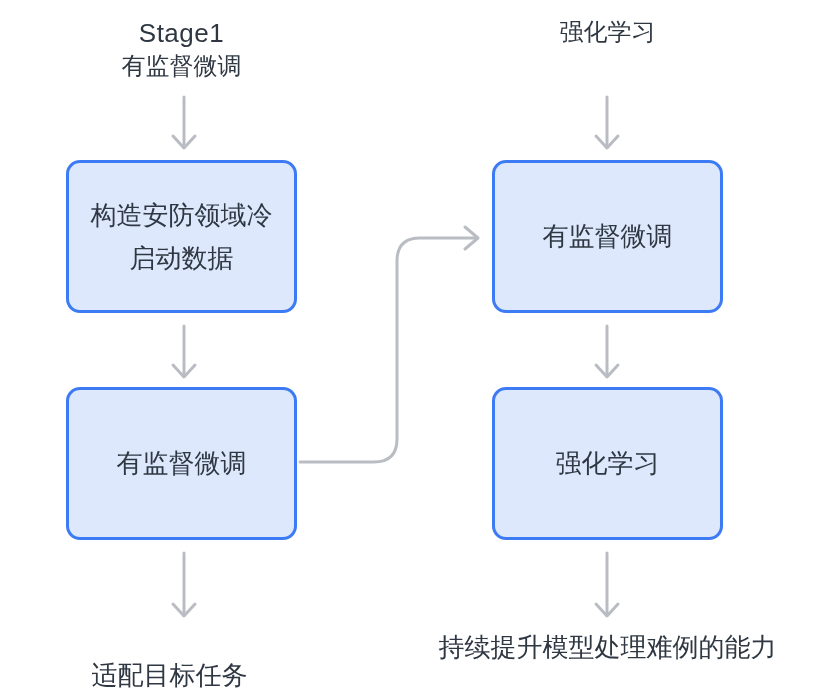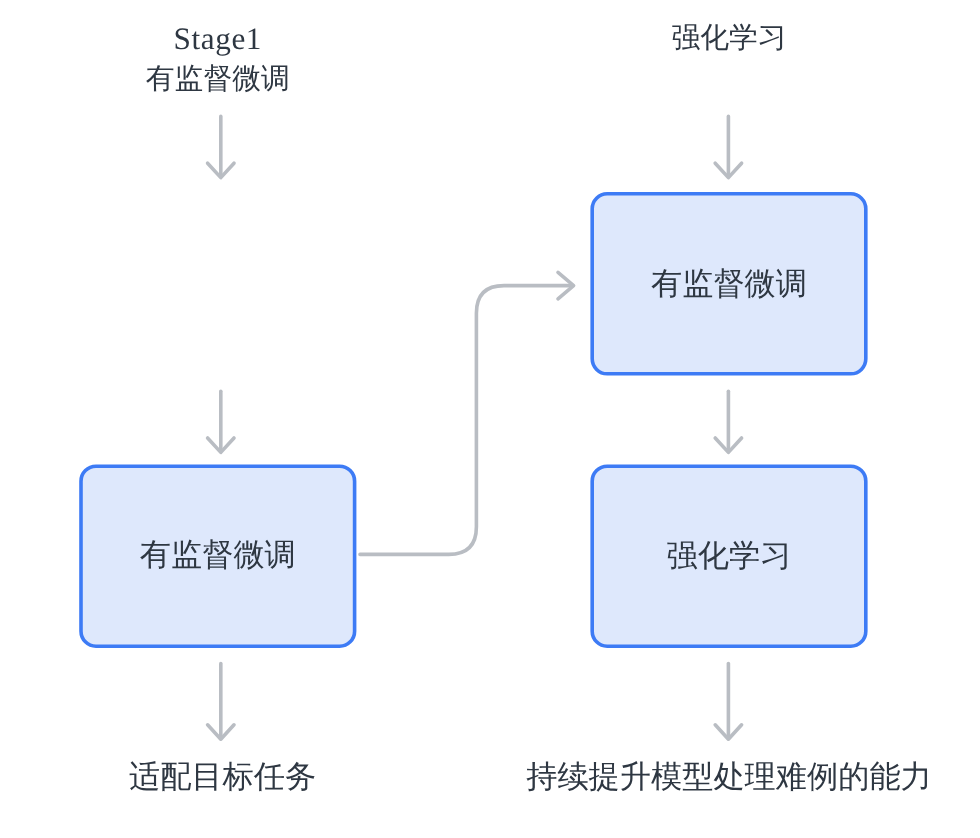--- a/index.html
+++ b/index.html
@@ -29,21 +29,21 @@
     font-size:26px;
     font-weight:500;
     line-height:34px;
     letter-spacing:0.5px;
   }
   .col-header .subtitle{
     font-size:24px;
     font-weight:500;
     line-height:32px;
   }
-  .left-col{left:66px;font-family:Liberation Serif, serif;}
+  .left-col{left:66px;}
   .right-col{left:492px;}
   .node{
     position:absolute;
     width:231px;height:153px;
     box-sizing:border-box;
     background:var(--box-fill);
     border:3px solid var(--box-border);
     border-radius:14px;
     display:flex;
     align-items:center;
@@ -57,33 +57,36 @@
   .row1{top:160px;}
   .row2{top:387px;}
   .outcome{
     position:absolute;
     top:630px;
     text-align:center;
     font-size:26px;
     font-weight:500;
     white-space:nowrap;
   }
-  .outcome.left-col{width:231px;left:70px;}
+  .outcome.left-col{width:231px;left:54px;margin-top:28px;}
   .outcome.right-col{width:231px;left:492px;display:flex;justify-content:center;}
 </style>
 </head>
 <body>
 
 <div class="canvas">
 
   <div class="col-header left-col">
     <div class="title">Stage1</div>
     <div class="subtitle">有监督微调</div>
   </div>
 
+  <div class="node left-col row1">
+    <span>构造安防领域冷启动数据</span>
+  </div>
 
   <div class="node left-col row2">
     <span>有监督微调</span>
   </div>
 
   <div class="outcome left-col">适配目标任务</div>
 
   <div class="col-header right-col">
     <div class="subtitle">强化学习</div>
   </div>

